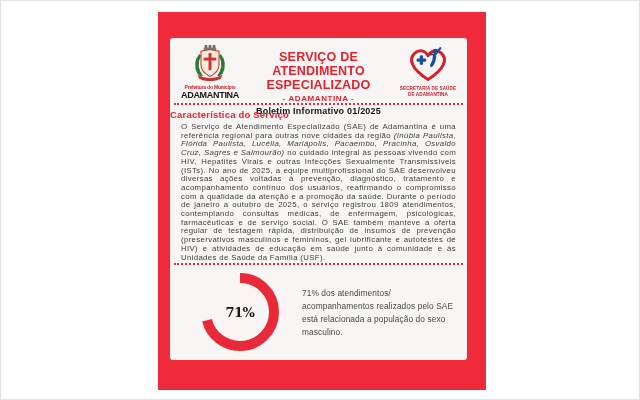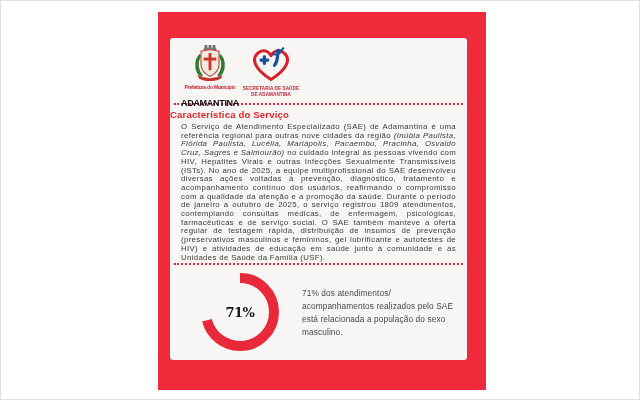--- a/index.html
+++ b/index.html
@@ -14,21 +14,21 @@
     position:absolute; left:158px; top:12px; width:328px; height:378px;
     background:#EF2A3A;
   }
   .panel {
     position:absolute; left:12px; top:26px; width:297px; height:322px;
     background:#F7F6F4; border-radius:3px; overflow:hidden;
   }
   .header { display:flex; align-items:flex-start; padding:7px 8px 0 10px; height:64px; }
   .logo-left { width:60px; text-align:center; line-height:1; }
   .pref-cap { font-size:5px; font-weight:bold; color:#C42430; margin-top:1px; letter-spacing:-0.2px; white-space:nowrap; }
-  .pref-name { font-size:9px; font-weight:bold; color:#141414; letter-spacing:-0.3px; margin-top:9px; }
+  .pref-name { font-size:9px; font-weight:bold; color:#141414; letter-spacing:-0.3px; margin-top:1px; }
   .title-block { flex:1; text-align:center; padding-top:5px; }
   .title { color:#E4212F; font-weight:bold; font-size:12.5px; line-height:1.12; letter-spacing:0.2px; }
   .title span { display:block; }
   .subtitle { color:#E4212F; font-weight:bold; font-size:8px; letter-spacing:0.6px; margin-top:2px; }
   .bulletin-no { color:#141414; font-weight:bold; font-size:9px; margin-top:3px; letter-spacing:0.2px; }
   .logo-right { width:62px; text-align:center; padding-top:1px; line-height:1; }
   .saude-cap { font-size:4.6px; font-weight:bold; color:#C42430; line-height:1.25; letter-spacing:0.1px; }
   .dotted { border-top:2px dotted #E02D3C; margin:1px 4px 0 4px; }
   .sec-heading { text-align:left; color:#E8232E; font-weight:bold; font-size:9.5px; margin-top:4px; letter-spacing:0.2px; }
   .body-text {
@@ -66,20 +66,28 @@
             <path d="M34 10 Q42 20 36 32 Q32 36 30 34 Q38 24 32 12 Z" fill="#2f7a35"></path>
             <path d="M22 5 L32 7 L32 22 Q32 30 22 35 Q12 30 12 22 L12 7 Z" fill="#f0eadf" stroke="#c23b33" stroke-width="1.2"></path>
             <rect x="20.4" y="9" width="3.2" height="19" fill="#d2342c"></rect>
             <rect x="15" y="14" width="14" height="3.2" fill="#d2342c"></rect>
             <path d="M8 33 Q22 41 36 33 L34 37.5 Q22 43 10 37.5 Z" fill="#c2342c"></path>
           </svg>
           <div class="pref-cap">Prefeitura do Município</div>
           <div class="pref-name">ADAMANTINA</div>
         </div>
 
+        <div class="title-block">
+          <div class="title">
+            <span>SERVIÇO DE ATENDIMENTO</span>
+            <span>ESPECIALIZADO</span>
+          </div>
+          <div class="subtitle">- ADAMANTINA -</div>
+          <div class="bulletin-no">Boletim Informativo 01/2025</div>
+        </div>
 
         <div class="logo-right">
           <svg viewBox="0 0 48 42" width="44" height="37">
             <path d="M24 38 C6 27 1 15 9 8 C14 3.5 21 5 24 11 C27 5 34 3.5 39 8 C47 15 42 27 24 38 Z" fill="none" stroke="#D81F2A" stroke-width="3.4" stroke-linejoin="round"></path>
             <rect x="11" y="14.2" width="11" height="3.8" rx="1.6" fill="#1A4E9E"></rect>
             <rect x="14.6" y="10.6" width="3.8" height="11" rx="1.6" fill="#1A4E9E"></rect>
             <circle cx="32.5" cy="6" r="3" fill="#1A4E9E"></circle>
             <path d="M28 22 C31 18 31.5 13 31.5 10.5" fill="none" stroke="#1A4E9E" stroke-width="3.6" stroke-linecap="round"></path>
             <path d="M26.5 9.5 Q29.5 9 31.5 10.5" fill="none" stroke="#1A4E9E" stroke-width="2.4" stroke-linecap="round"></path>
             <path d="M38 2.5 Q34.5 6.5 31.5 10.5" fill="none" stroke="#1A4E9E" stroke-width="2.4" stroke-linecap="round"></path>

